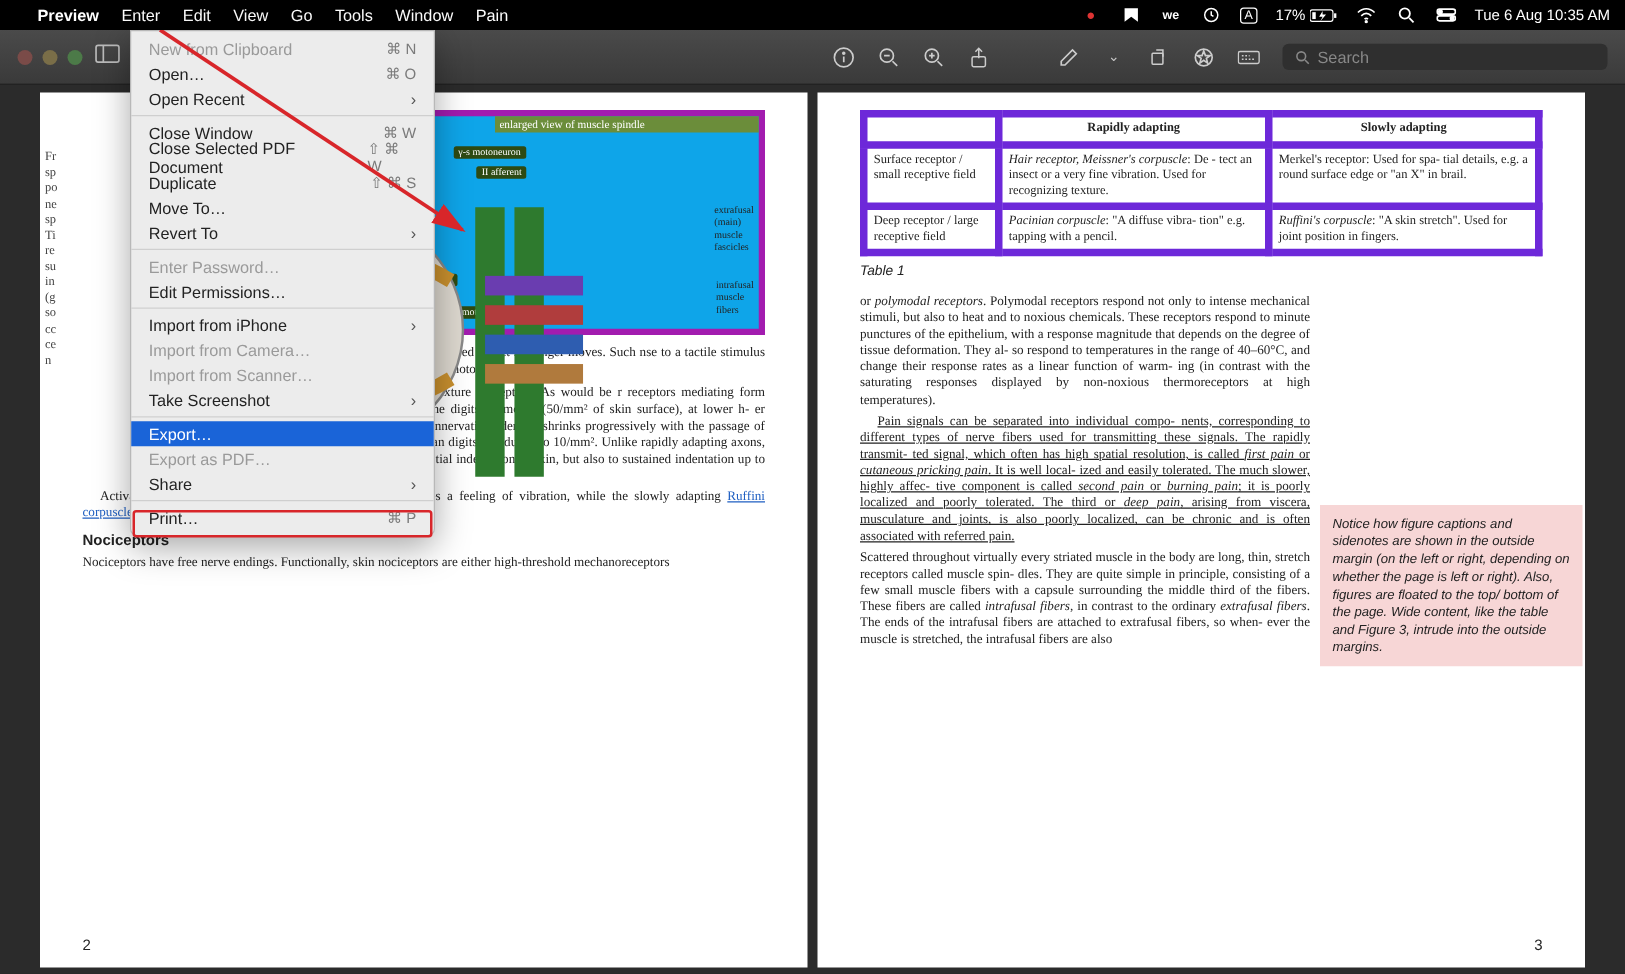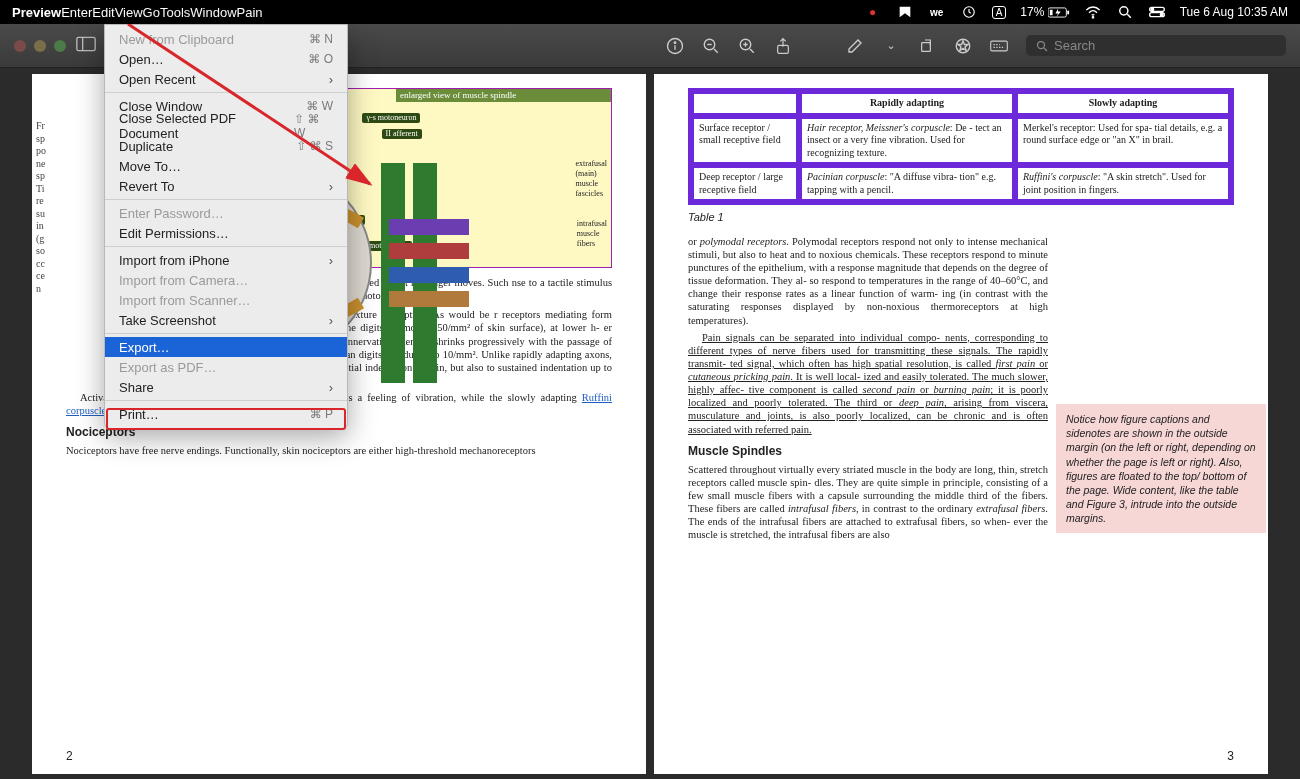--- a/index.html
+++ b/index.html
@@ -18,21 +18,21 @@
     top: 0; left: 0; right: 0;
     height: 24px;
     background: #000;
     color: #fff;
     display: flex;
     align-items: center;
     font-size: 13px;
     padding: 0 12px;
     z-index: 100;
   }
-  .menubar-left { display: flex; align-items: center; }
+  .menubar-left { display: flex; gap: 18px; align-items: center; }
   .menubar-left .apple { font-size: 14px; }
   .menubar-left .app-name { font-weight: 600; }
   .menubar-right { margin-left: auto; display: flex; gap: 14px; align-items: center; font-size: 12px; }
   .menubar-right .icon { display: inline-flex; align-items: center; justify-content: center; width: 18px; height: 18px; }
   .menubar-right .boxed { border: 1px solid #fff; border-radius: 3px; padding: 0 3px; font-size: 10px; }
 
   
   .window {
     position: absolute;
     top: 24px; left: 0; right: 0; bottom: 0;
@@ -96,26 +96,26 @@
 
   .left-gutter-bits {
     position: absolute;
     left: 4px; top: 46px;
     font-size: 10px; color: #444; line-height: 1.25;
     width: 18px;
     overflow: hidden;
   }
 
   .figure-box {
-    border: 1px solid #a21caf;
+    border: 5px solid #a21caf;
     height: 180px;
     margin-left: 66px;
     margin-bottom: 8px;
     position: relative;
-    background: #fef9c3;
+    background: #0ea5e9;
   }
   .figure-box .figure-header {
     background: #6b8d3a; color: #fff;
     font-size: 9px; padding: 1px 4px;
     position: absolute; top: 0; right: 0; left: 55%;
   }
   .figure-box .label { position:absolute; background:#2e4a12; color:#fff; font-size:8px; padding:0 4px; border-radius:2px;}
   .figure-box .side-label { position:absolute; right:4px; font-size:8px; text-align:left;}
   .figure-svg { position:absolute; inset:14px 70px 8px 8px; }
 
@@ -435,21 +435,20 @@
         </table>
       <div class="table-caption">Table 1</div>
 
       <div class="body-text right-col1">
         <p>
           <span>or </span><em class="it">polymodal receptors</em><span>. Polymodal receptors respond not only to intense mechanical stimuli, but also to heat and to noxious chemicals. These receptors respond to minute punctures of the epithelium, with a response magnitude that depends on the degree of tissue deformation. They al- so respond to temperatures in the range of 40–60°C, and change their response rates as a linear function of warm- ing (in contrast with the saturating responses displayed by non-noxious thermoreceptors at high temperatures).</span>
         </p>
         <p style="text-indent:14px;text-decoration:underline;">
           <span>Pain signals can be separated into individual compo- nents, corresponding to different types of nerve fibers used for transmitting these signals. The rapidly transmit- ted signal, which often has high spatial resolution, is called </span><em class="it">first pain</em><span> or </span><em class="it">cutaneous pricking pain</em><span>. It is well local- ized and easily tolerated. The much slower, highly affec- tive component is called </span><em class="it">second pain</em><span> or </span><em class="it">burning pain</em><span>; it is poorly localized and poorly tolerated. The third or </span><em class="it">deep pain</em><span>, arising from viscera, musculature and joints, is also poorly localized, can be chronic and is often associated with referred pain.</span>
         </p>
-        <h4>Muscle Spindles</h4>
         <p>
           <span>Scattered throughout virtually every striated muscle in the body are long, thin, stretch receptors called muscle spin- dles. They are quite simple in principle, consisting of a few small muscle fibers with a capsule surrounding the middle third of the fibers. These fibers are called </span><em class="it">intrafusal fibers</em><span>, in contrast to the ordinary </span><em class="it">extrafusal fibers</em><span>. The ends of the intrafusal fibers are attached to extrafusal fibers, so when- ever the muscle is stretched, the intrafusal fibers are also</span>
         </p>
       </div>
 
       <div class="sidenote">Notice how figure captions and sidenotes are shown in the outside margin (on the left or right, depending on whether the page is left or right). Also, figures are floated to the top/ bottom of the page. Wide content, like the table and Figure 3, intrude into the outside margins.</div>
 
       <div class="pagenum">3</div>
     </div>
   </div>

